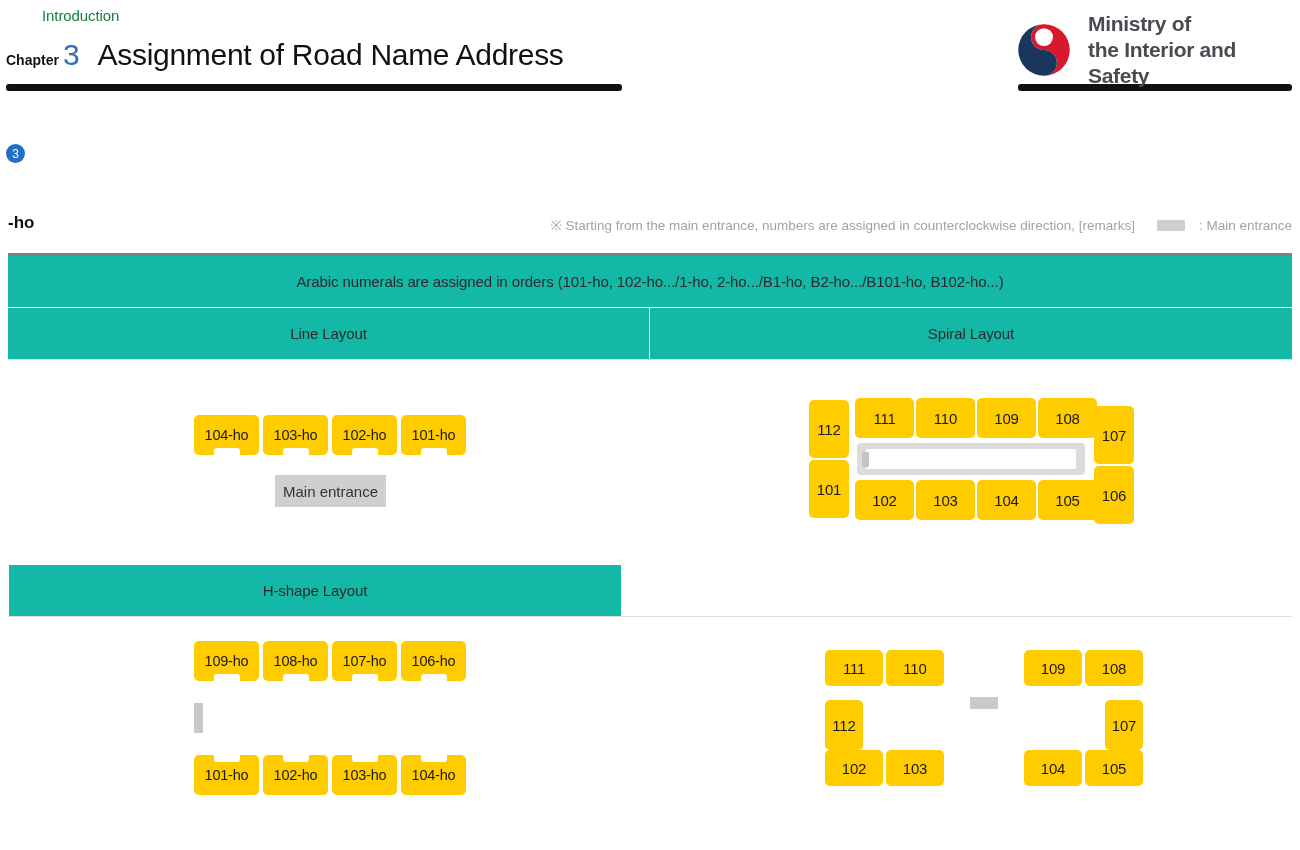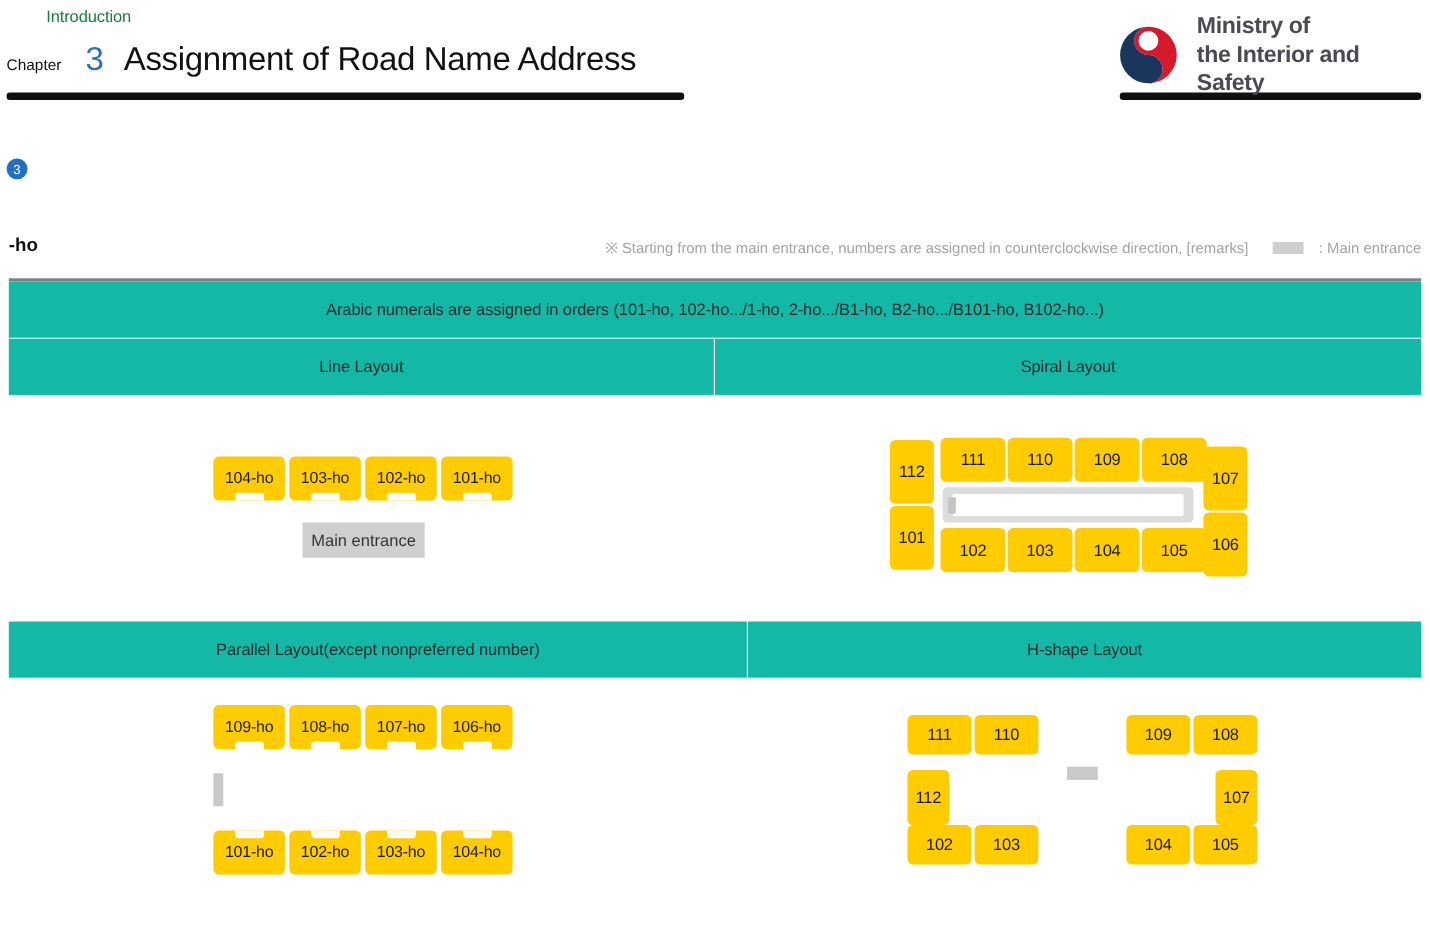--- a/index.html
+++ b/index.html
@@ -16,21 +16,21 @@
 
   
   .hdr-intro {
     position: absolute; left: 8px; top: 7px;
     font-size: 15px; color: #15803d; letter-spacing: -0.1px; margin-left: 34px;
   }
   .hdr-title-row {
     position: absolute; left: 6px; top: 38px;
     display: flex; align-items: baseline;
   }
-  .hdr-chapter-word { font-size: 14px; color: #111; margin-right: 22px; }
+  .hdr-chapter-word { font-size: 14px; color: #111; margin-right: 4px; font-weight: bold; }
   .hdr-chapter-num {
     font-size: 30px; color: #2f6fb5; font-weight: 400; margin-right: 18px;
     line-height: 1;
   }
   .hdr-title {
     font-size: 30px; color: #111; font-weight: 400; letter-spacing: -0.3px;
   }
   .hdr-rule-left {
     position: absolute; left: 6px; top: 84px;
     width: 616px; height: 7px; background: #111; border-radius: 3px;
@@ -205,21 +205,20 @@
     <div class="room" style="left:107px; top:82px; width:59px; height:40px;">103</div>
     <div class="room" style="left:168px; top:82px; width:59px; height:40px;">104</div>
     <div class="room" style="left:229px; top:82px; width:59px; height:40px;">105</div>
 
     <div class="room" style="left:285px; top:8px;  width:40px; height:58px;">107</div>
     <div class="room" style="left:285px; top:68px; width:40px; height:58px;">106</div>
   </div>
 
   <div class="tbl tbl2">
     <div class="hdr-split">
-      <div class="hdr-cell" style="width:671px">Parallel Layout(except nonpreferred number)</div>
       <div class="split-div"></div>
       <div class="hdr-cell" style="width:612px">H-shape Layout</div>
     </div>
   </div>
 
   <div class="diagram" style="left:194px; top:641px; width:290px; height:155px;">
     <div class="room door-b lbl" style="left:0;   top:0; width:65px; height:40px;">109-ho</div>
     <div class="room door-b lbl" style="left:69px; top:0; width:65px; height:40px;">108-ho</div>
     <div class="room door-b lbl" style="left:138px;top:0; width:65px; height:40px;">107-ho</div>
     <div class="room door-b lbl" style="left:207px;top:0; width:65px; height:40px;">106-ho</div>

